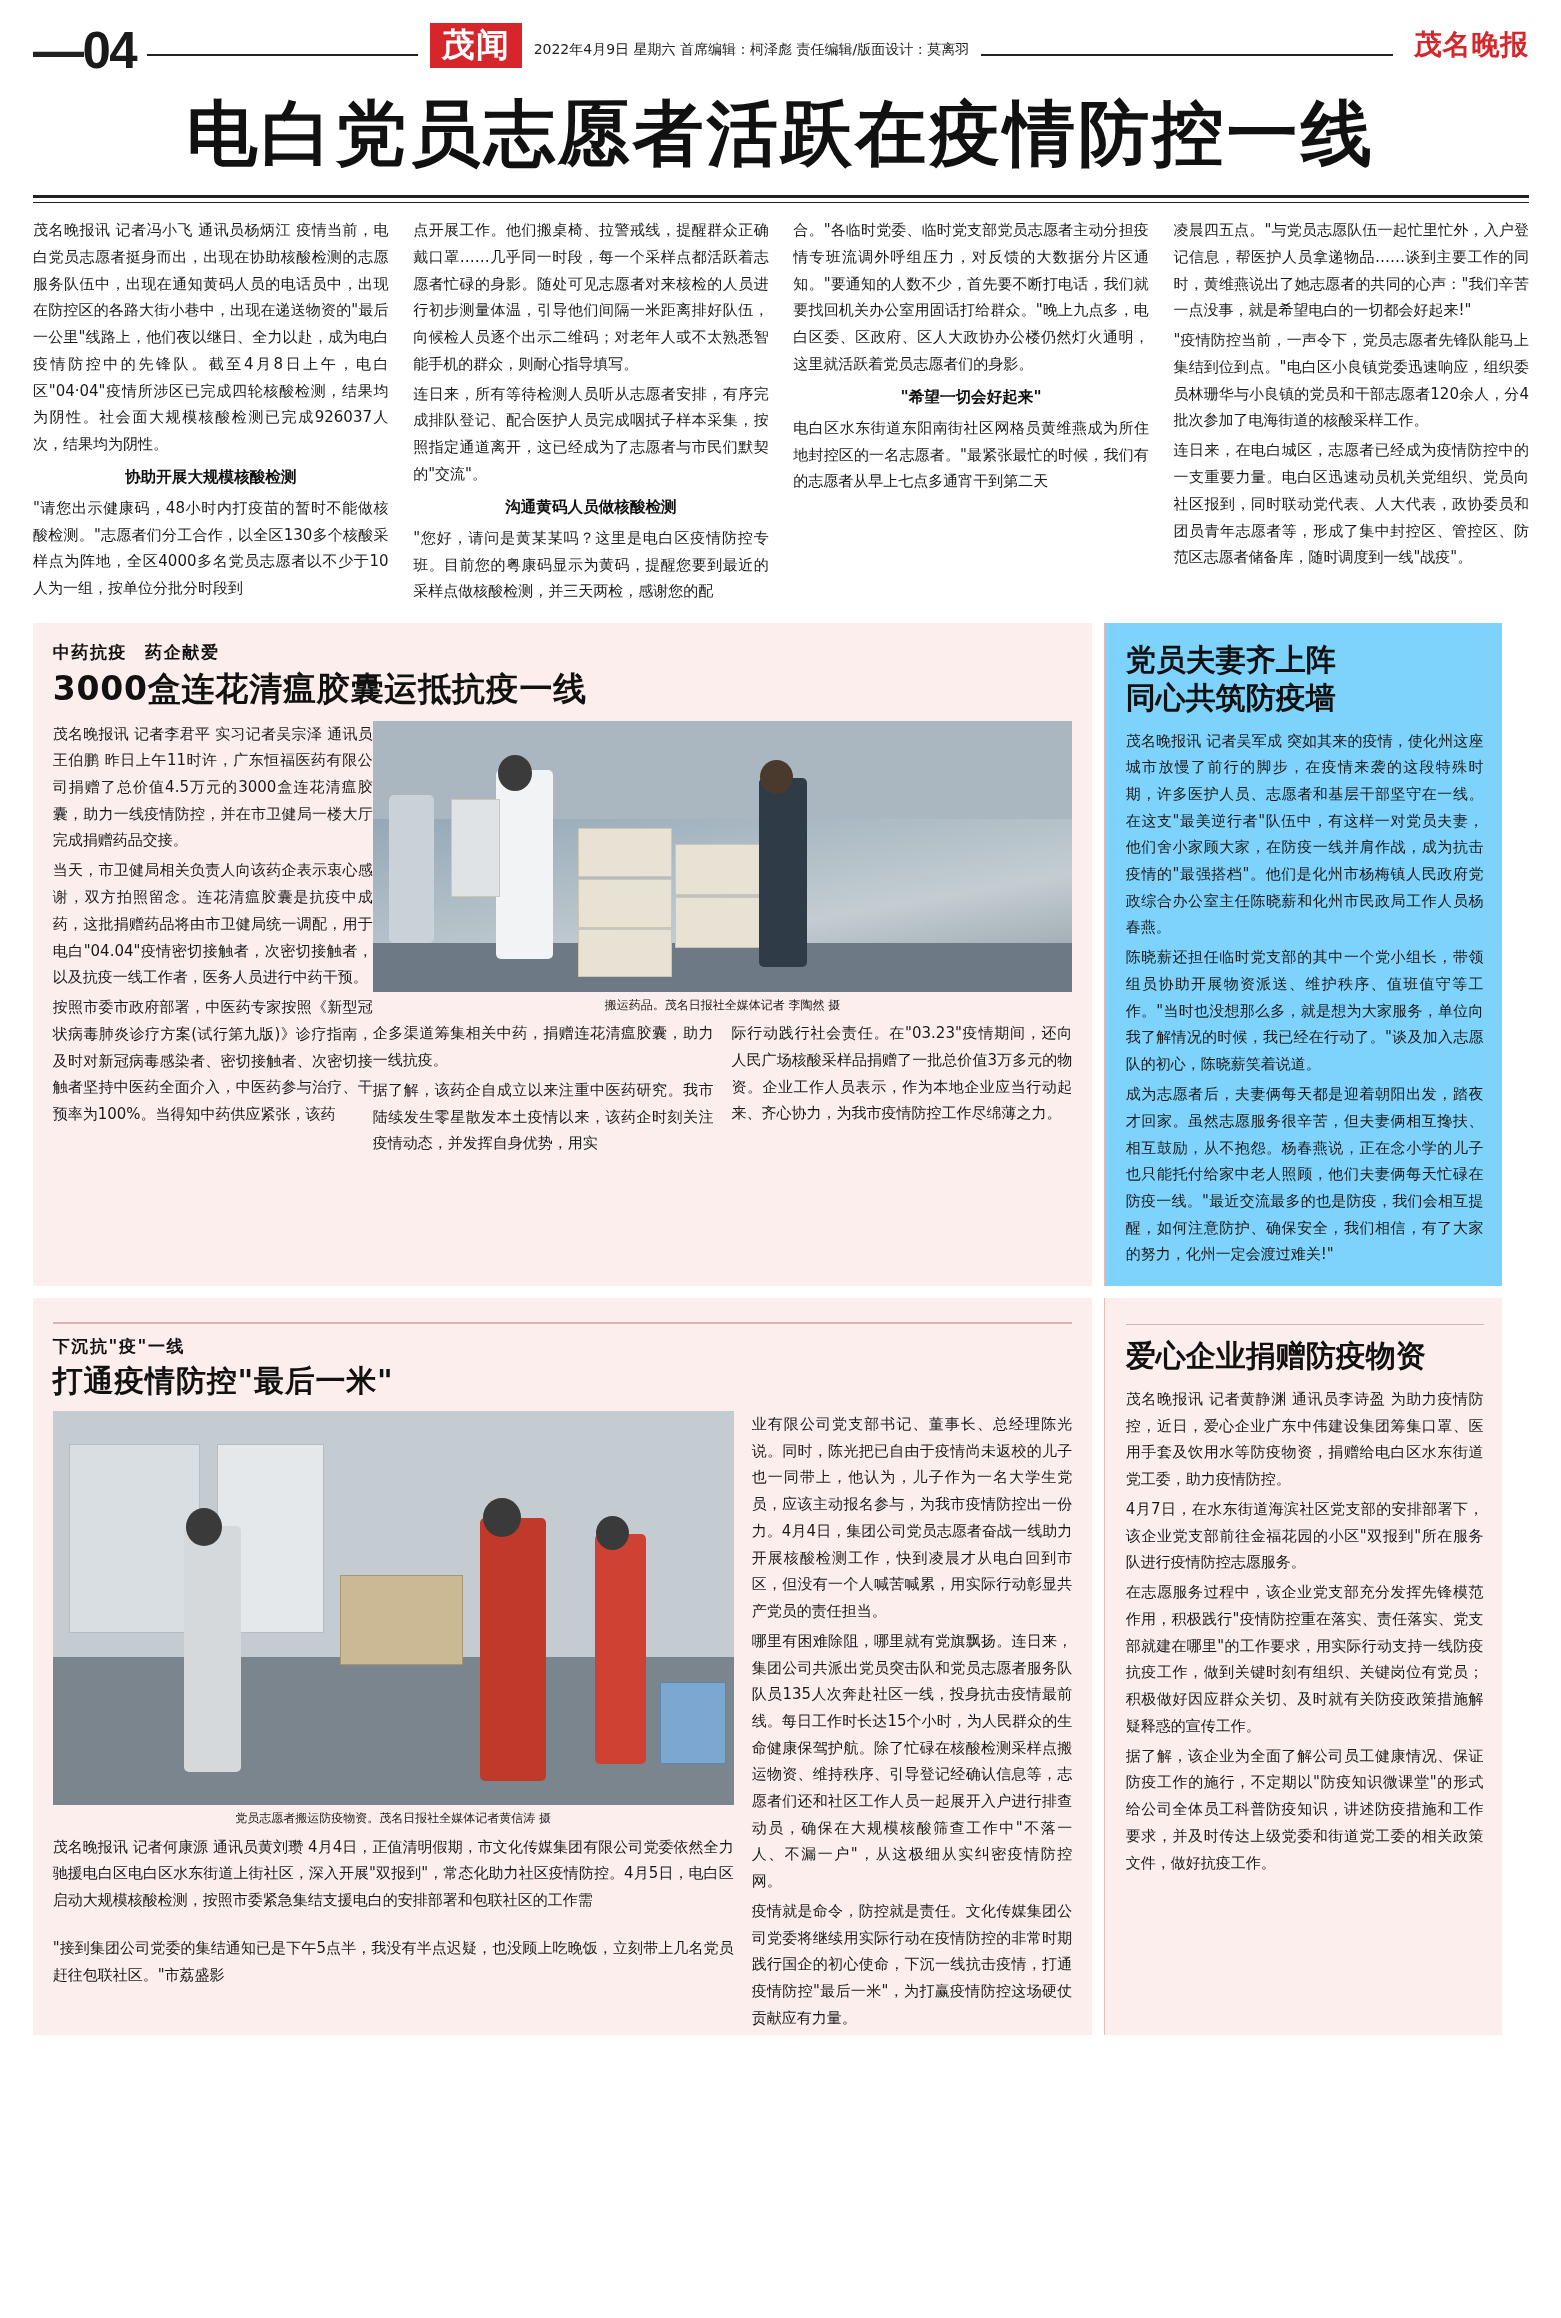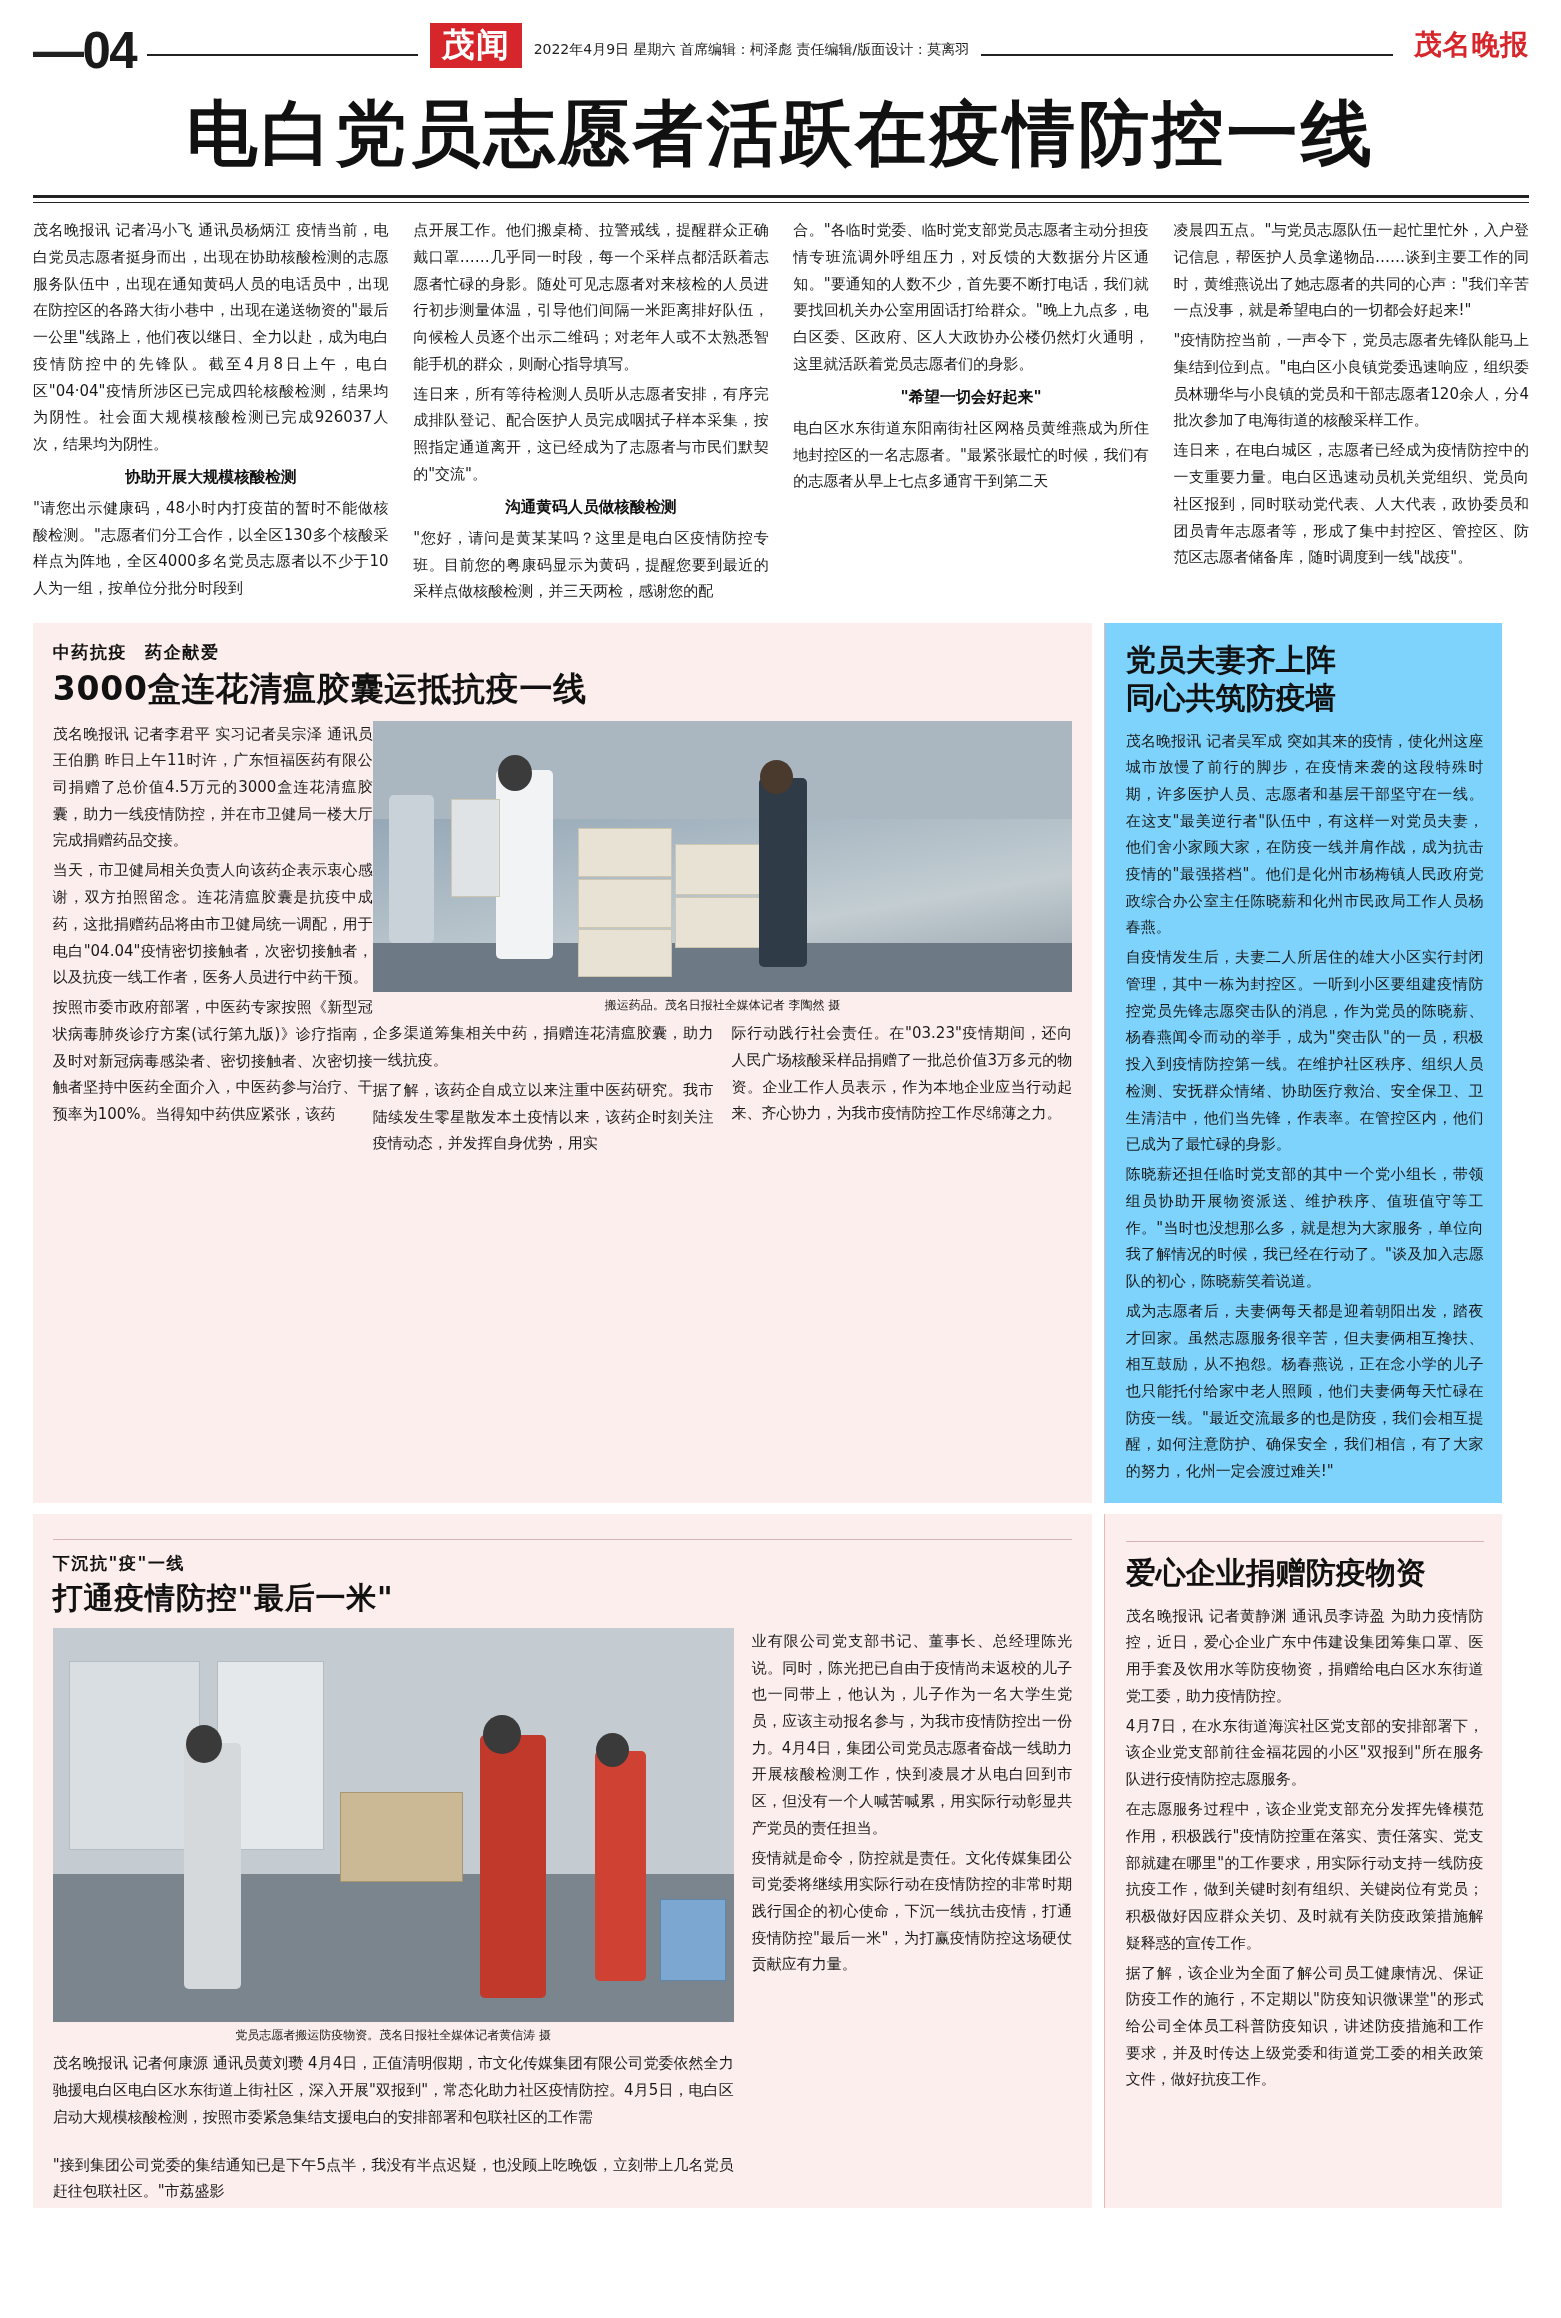--- a/index.html
+++ b/index.html
@@ -200,21 +200,20 @@
         </div>
       </div>
     </div>
 
     <div class="pink-right">
       <div class="right-title">
         <span class="l2">党员夫妻齐上阵</span>
         <span class="l2">同心共筑防疫墙</span>
       </div>
       <p class="body">茂名晚报讯 记者吴军成 突如其来的疫情，使化州这座城市放慢了前行的脚步，在疫情来袭的这段特殊时期，许多医护人员、志愿者和基层干部坚守在一线。在这支"最美逆行者"队伍中，有这样一对党员夫妻，他们舍小家顾大家，在防疫一线并肩作战，成为抗击疫情的"最强搭档"。他们是化州市杨梅镇人民政府党政综合办公室主任陈晓薪和化州市民政局工作人员杨春燕。</p>
-      <p class="body">自疫情发生后，夫妻二人所居住的雄大小区实行封闭管理，其中一栋为封控区。一听到小区要组建疫情防控党员先锋志愿突击队的消息，作为党员的陈晓薪、杨春燕闻令而动的举手，成为"突击队"的一员，积极投入到疫情防控第一线。在维护社区秩序、组织人员检测、安抚群众情绪、协助医疗救治、安全保卫、卫生清洁中，他们当先锋，作表率。在管控区内，他们已成为了最忙碌的身影。</p>
       <p class="body">陈晓薪还担任临时党支部的其中一个党小组长，带领组员协助开展物资派送、维护秩序、值班值守等工作。"当时也没想那么多，就是想为大家服务，单位向我了解情况的时候，我已经在行动了。"谈及加入志愿队的初心，陈晓薪笑着说道。</p>
       <p class="body">成为志愿者后，夫妻俩每天都是迎着朝阳出发，踏夜才回家。虽然志愿服务很辛苦，但夫妻俩相互搀扶、相互鼓励，从不抱怨。杨春燕说，正在念小学的儿子也只能托付给家中老人照顾，他们夫妻俩每天忙碌在防疫一线。"最近交流最多的也是防疫，我们会相互提醒，如何注意防护、确保安全，我们相信，有了大家的努力，化州一定会渡过难关!"</p>
     </div>
   </div>
 
   <div class="bottom-wrap">
 
     <div class="bottom-left">
       <div class="divider-h"></div>
       <div class="kicker">下沉抗"疫"一线</div>
@@ -241,20 +240,21 @@
             <div style="flex:1;">
               <p class="body">茂名晚报讯 记者何康源 通讯员黄刘瓒 4月4日，正值清明假期，市文化传媒集团有限公司党委依然全力驰援电白区电白区水东街道上街社区，深入开展"双报到"，常态化助力社区疫情防控。4月5日，电白区启动大规模核酸检测，按照市委紧急集结支援电白的安排部署和包联社区的工作需</p>
             </div>
             <div style="flex:1;">
               <p class="body">"接到集团公司党委的集结通知已是下午5点半，我没有半点迟疑，也没顾上吃晚饭，立刻带上几名党员赶往包联社区。"市荔盛影</p>
             </div>
           </div>
         </div>
         <div style="flex:1;">
           <p class="body">业有限公司党支部书记、董事长、总经理陈光说。同时，陈光把已自由于疫情尚未返校的儿子也一同带上，他认为，儿子作为一名大学生党员，应该主动报名参与，为我市疫情防控出一份力。4月4日，集团公司党员志愿者奋战一线助力开展核酸检测工作，快到凌晨才从电白回到市区，但没有一个人喊苦喊累，用实际行动彰显共产党员的责任担当。</p>
+          <p class="body">哪里有困难除阻，哪里就有党旗飘扬。连日来，集团公司共派出党员突击队和党员志愿者服务队队员135人次奔赴社区一线，投身抗击疫情最前线。每日工作时长达15个小时，为人民群众的生命健康保驾护航。除了忙碌在核酸检测采样点搬运物资、维持秩序、引导登记经确认信息等，志愿者们还和社区工作人员一起展开入户进行排查动员，确保在大规模核酸筛查工作中"不落一人、不漏一户"，从这极细从实纠密疫情防控网。</p>
           <p class="body">疫情就是命令，防控就是责任。文化传媒集团公司党委将继续用实际行动在疫情防控的非常时期践行国企的初心使命，下沉一线抗击疫情，打通疫情防控"最后一米"，为打赢疫情防控这场硬仗贡献应有力量。</p>
         </div>
       </div>
     </div>
 
     <div class="bottom-right">
       <div class="divider-h"></div>
       <div class="right-title">爱心企业捐赠防疫物资</div>
       <p class="body">茂名晚报讯 记者黄静渊 通讯员李诗盈 为助力疫情防控，近日，爱心企业广东中伟建设集团筹集口罩、医用手套及饮用水等防疫物资，捐赠给电白区水东街道党工委，助力疫情防控。</p>
       <p class="body">4月7日，在水东街道海滨社区党支部的安排部署下，该企业党支部前往金福花园的小区"双报到"所在服务队进行疫情防控志愿服务。</p>

